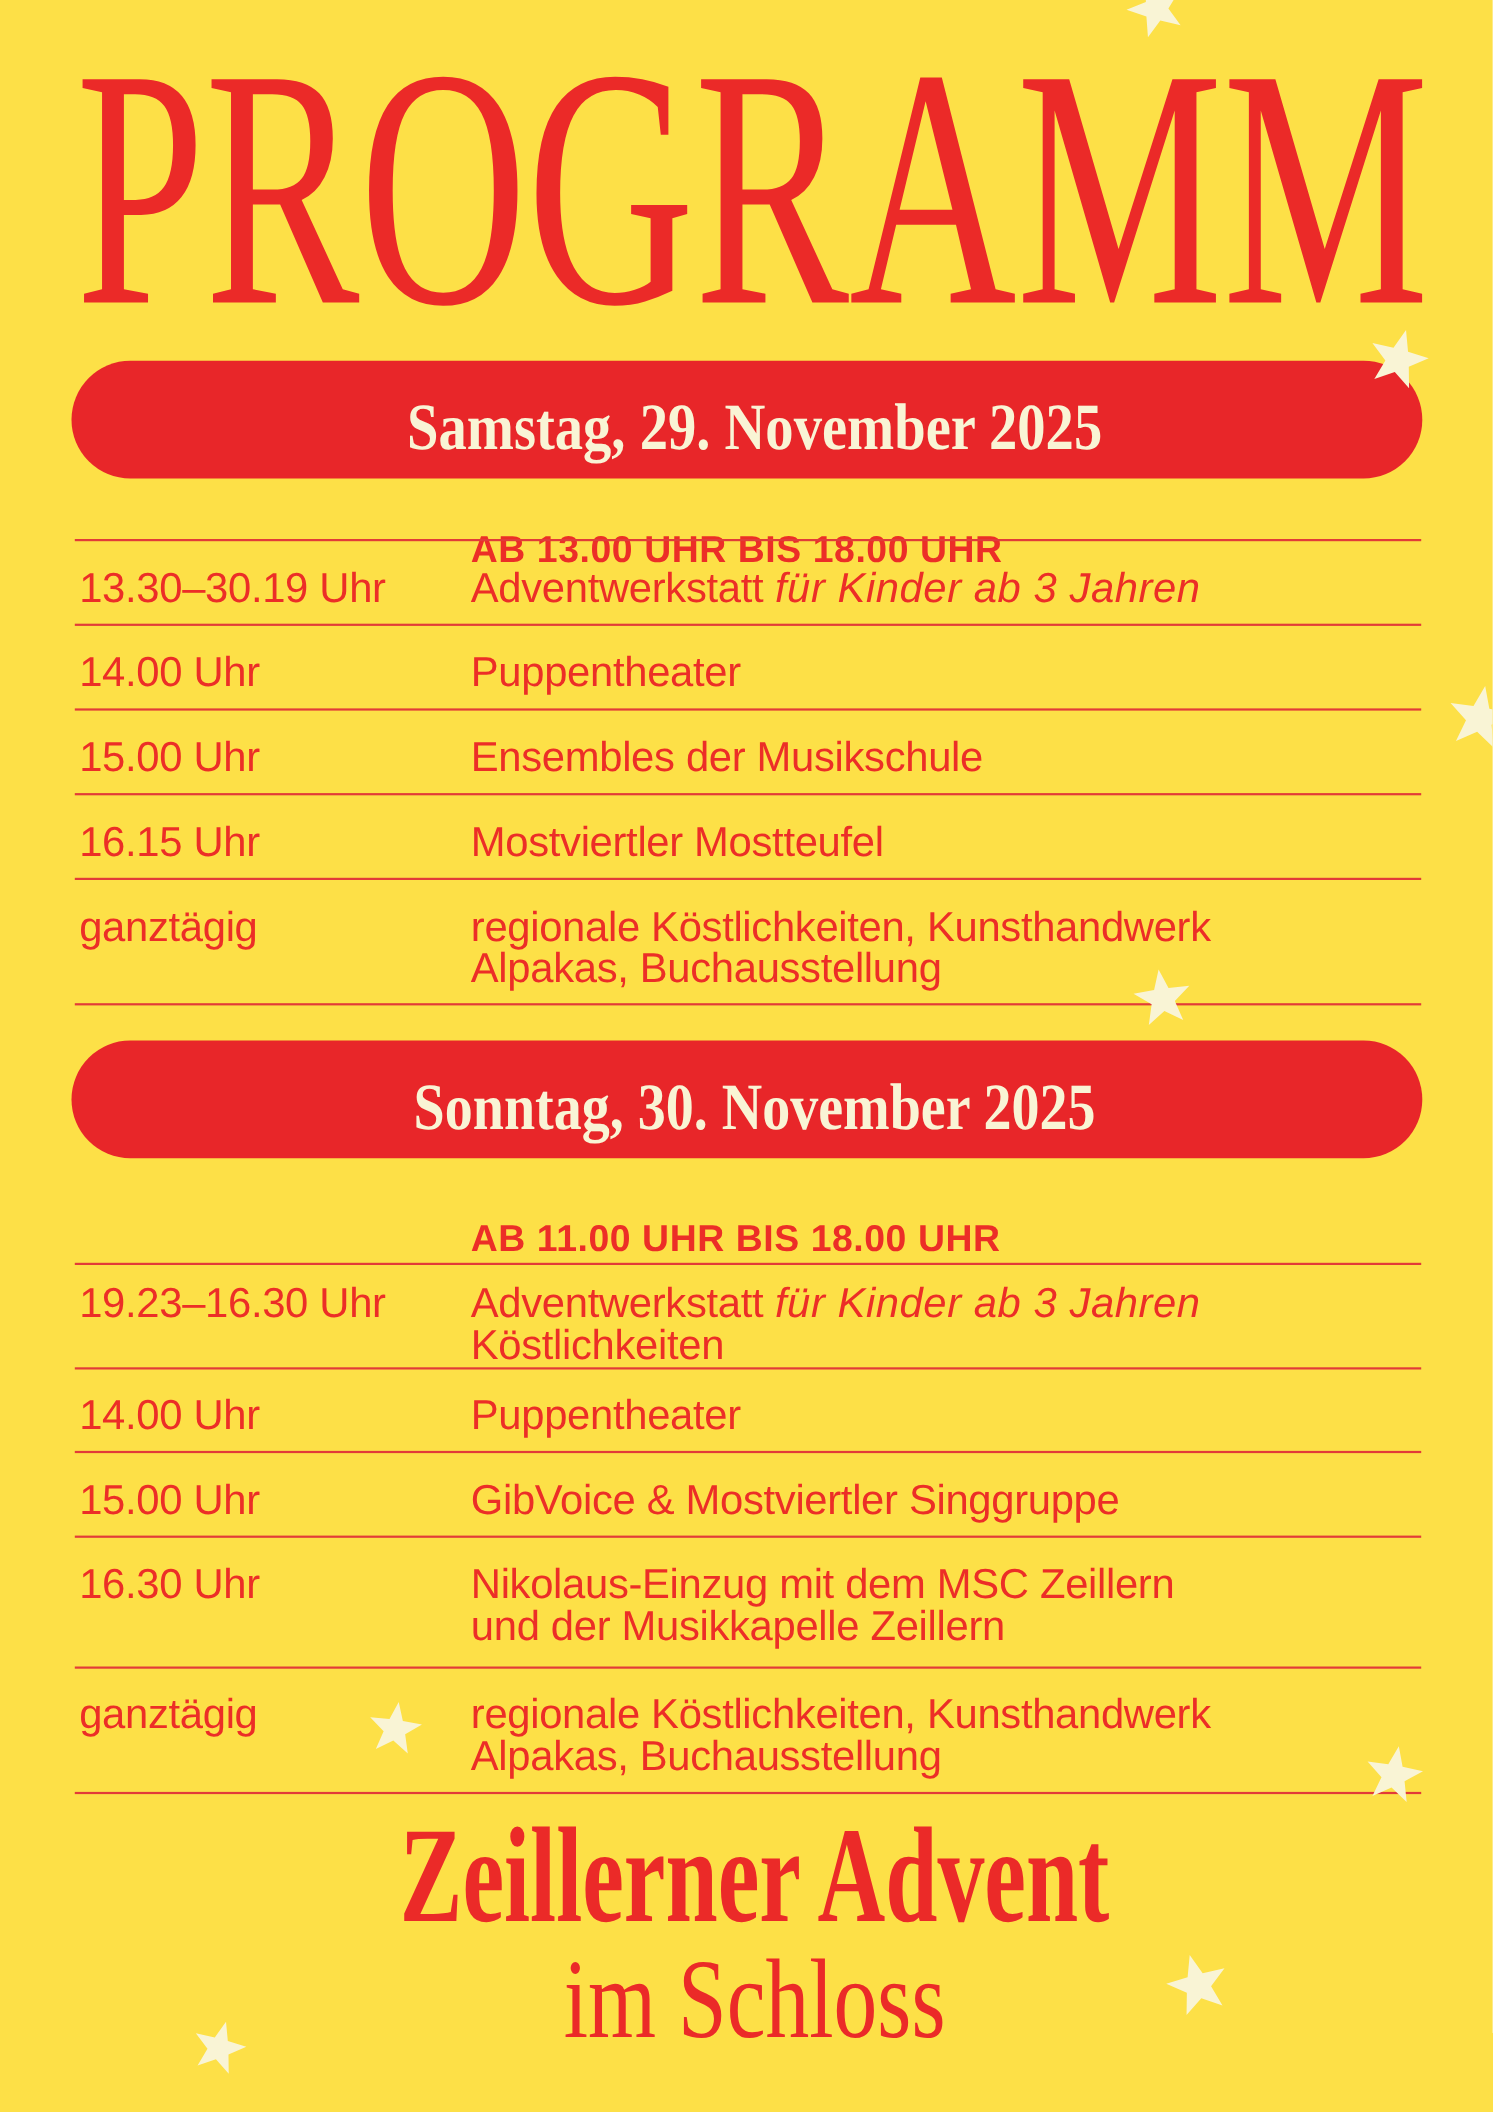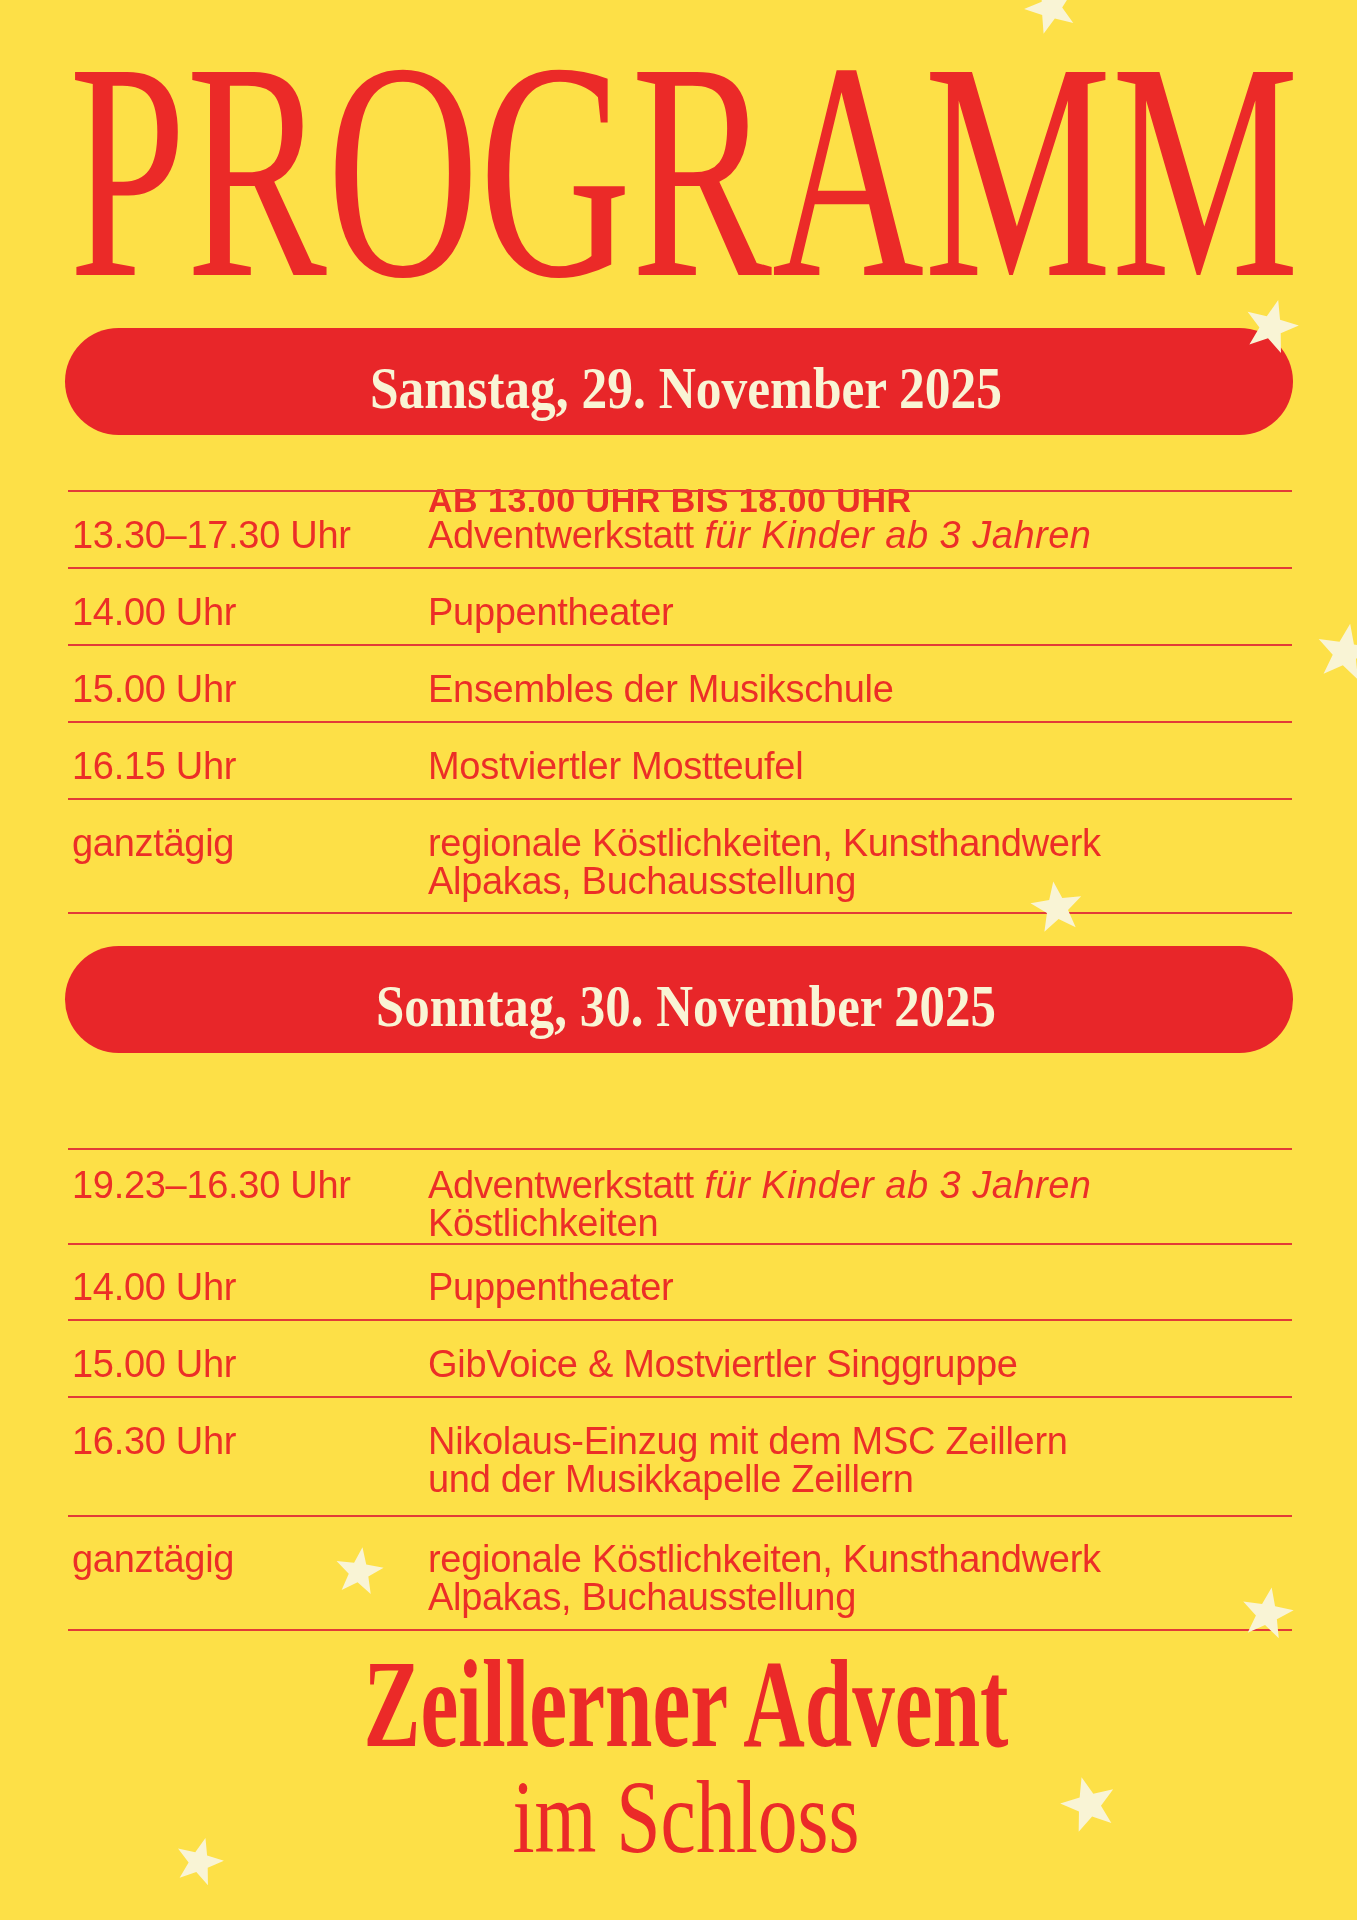--- a/index.html
+++ b/index.html
@@ -53,21 +53,21 @@
   <div class="hours" style="top:452px;margin-top:29px;">AB 13.00 UHR BIS 18.00 UHR</div>
 
   <div class="sep" style="top:490px;"></div>
   <div class="sep" style="top:567px;"></div>
   <div class="sep" style="top:644px;"></div>
   <div class="sep" style="top:721px;"></div>
   <div class="sep" style="top:798px;"></div>
   <div class="sep" style="top:912px;"></div>
 
   <div class="row" style="top:516px;">
-    <div class="time">13.30–17.30 Uhr</div>
+    <div class="time">13.30–30.19 Uhr</div>
     <div class="event"><span>Adventwerkstatt</span><i>für Kinder ab 3 Jahren</i></div>
   </div>
   <div class="row" style="top:593px;">
     <div class="time">14.00 Uhr</div>
     <div class="event"><span>Puppentheater</span></div>
   </div>
   <div class="row" style="top:670px;">
     <div class="time">15.00 Uhr</div>
     <div class="event"><span>Ensembles der Musikschule</span></div>
   </div>
@@ -78,20 +78,21 @@
   <div class="row" style="top:824px;">
     <div class="time">ganztägig</div>
     <div class="event"><span>regionale Köstlichkeiten, Kunsthandwerk</span><span class="l2">Alpakas, Buchausstellung</span></div>
   </div>
 
   <div class="pill" style="top:946px;"></div>
   <svg class="textsvg" style="left:65px;top:946px;" width="1228" height="107">
     <text x="621" y="80" text-anchor="middle" textLength="620" lengthAdjust="spacingAndGlyphs" font-family="Liberation Serif, serif" font-size="60" font-weight="bold" fill="#F9F4D5">Sonntag, 30. November 2025</text>
   </svg>
 
+  <div class="hours" style="top:1107px;">AB 11.00 UHR BIS 18.00 UHR</div>
 
   <div class="sep" style="top:1148px;"></div>
   <div class="sep" style="top:1243px;"></div>
   <div class="sep" style="top:1319px;"></div>
   <div class="sep" style="top:1396px;"></div>
   <div class="sep" style="top:1515px;"></div>
   <div class="sep" style="top:1629px;"></div>
 
   <div class="row" style="top:1166px;">
     <div class="time">19.23–16.30 Uhr</div>

